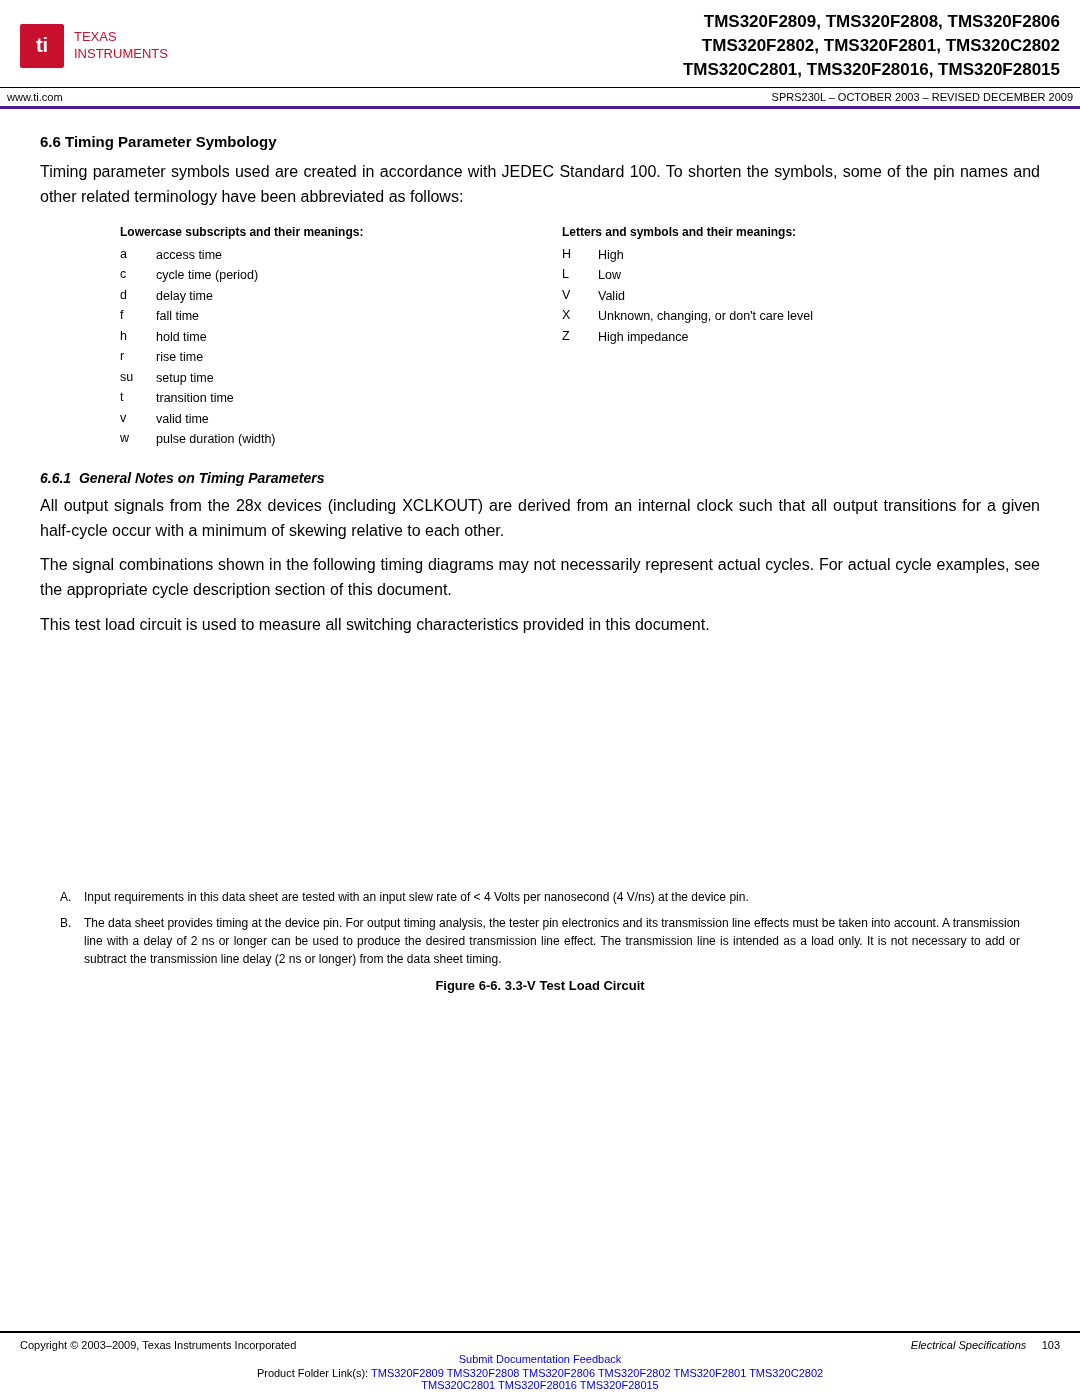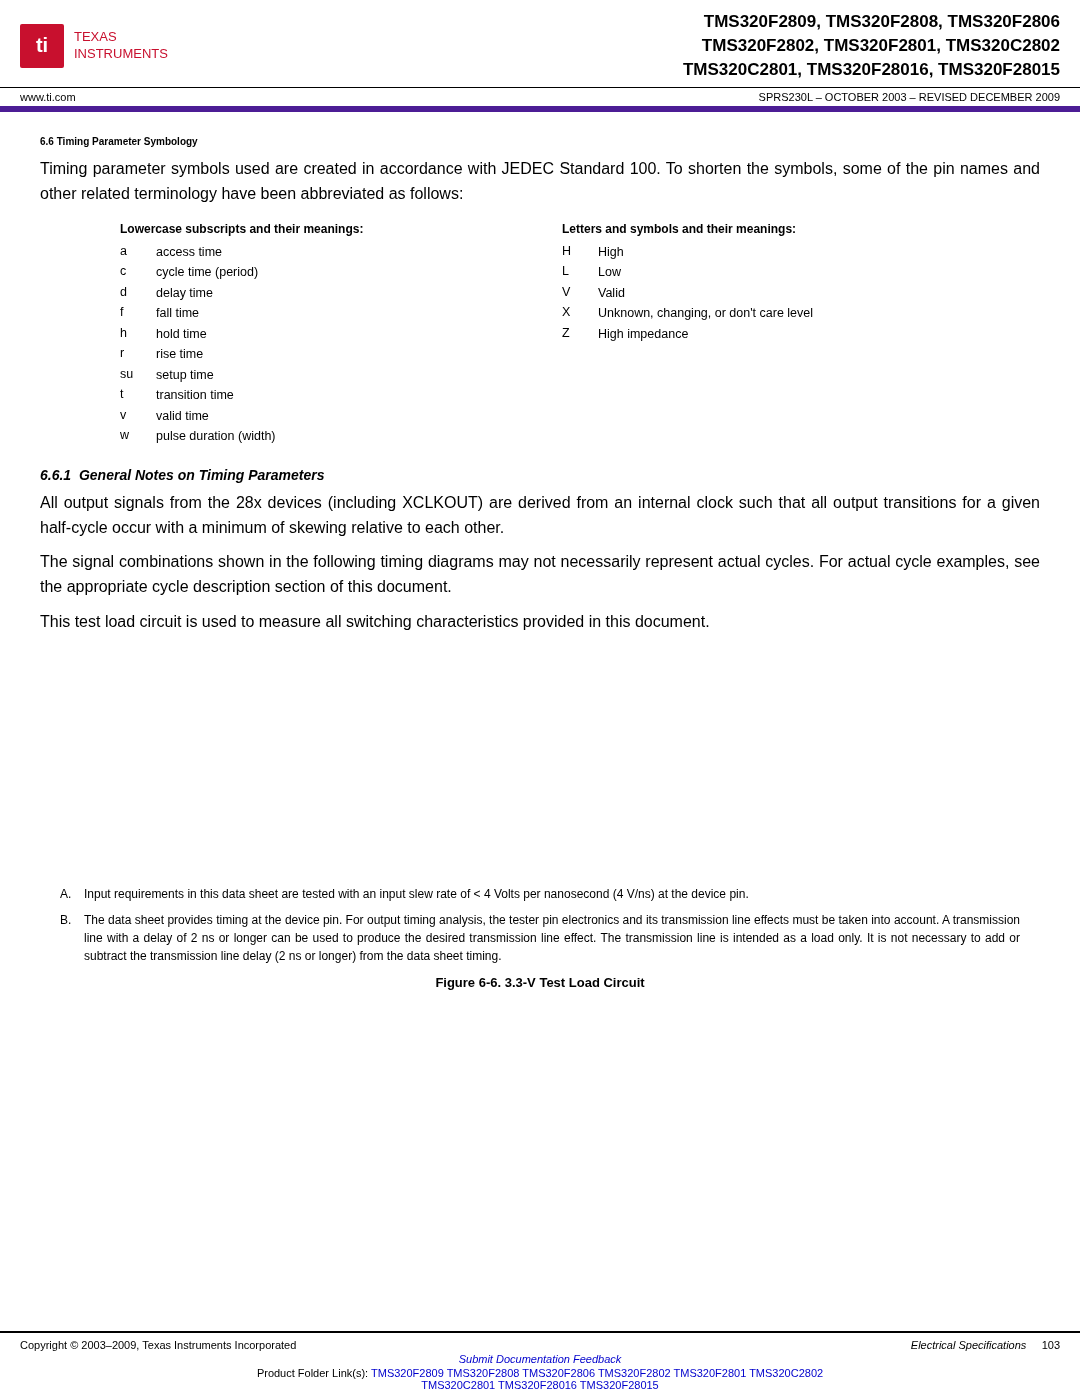--- a/index.html
+++ b/index.html
@@ -42,33 +42,33 @@
       font-weight: bold;
       line-height: 1.4;
       color: #000;
     }
 
     
     .subtitle-bar {
       display: flex;
       justify-content: space-between;
       align-items: center;
-      padding: 3px 20px;
-      border-bottom: 6px solid #4c1d95;
+      padding: 3px 7px;
+      border-bottom: 3px solid #4c1d95;
       font-size: 11px;
     }
 
     
     .content {
       padding: 20px 40px;
     }
 
     
     .section-heading {
-      font-size: 10px;
+      font-size: 15px;
       font-weight: bold;
       margin-bottom: 10px;
       margin-top: 4px;
     }
 
     
     .subsection-heading {
       font-size: 14px;
       font-weight: bold;
       font-style: italic;
@@ -163,21 +163,20 @@
       font-size: 11px;
     }
     .footer-row3 {
       text-align: center;
       font-size: 11px;
       margin-top: 2px;
     }
     .footer-link {
       color: #0000cc;
       text-decoration: none;
-      font-style: italic;
     }
     .footer-center-link {
       color: #0000cc;
       text-decoration: none;
       font-size: 11px;
     }
 
     
     .circuit-area {
       height: 220px;

